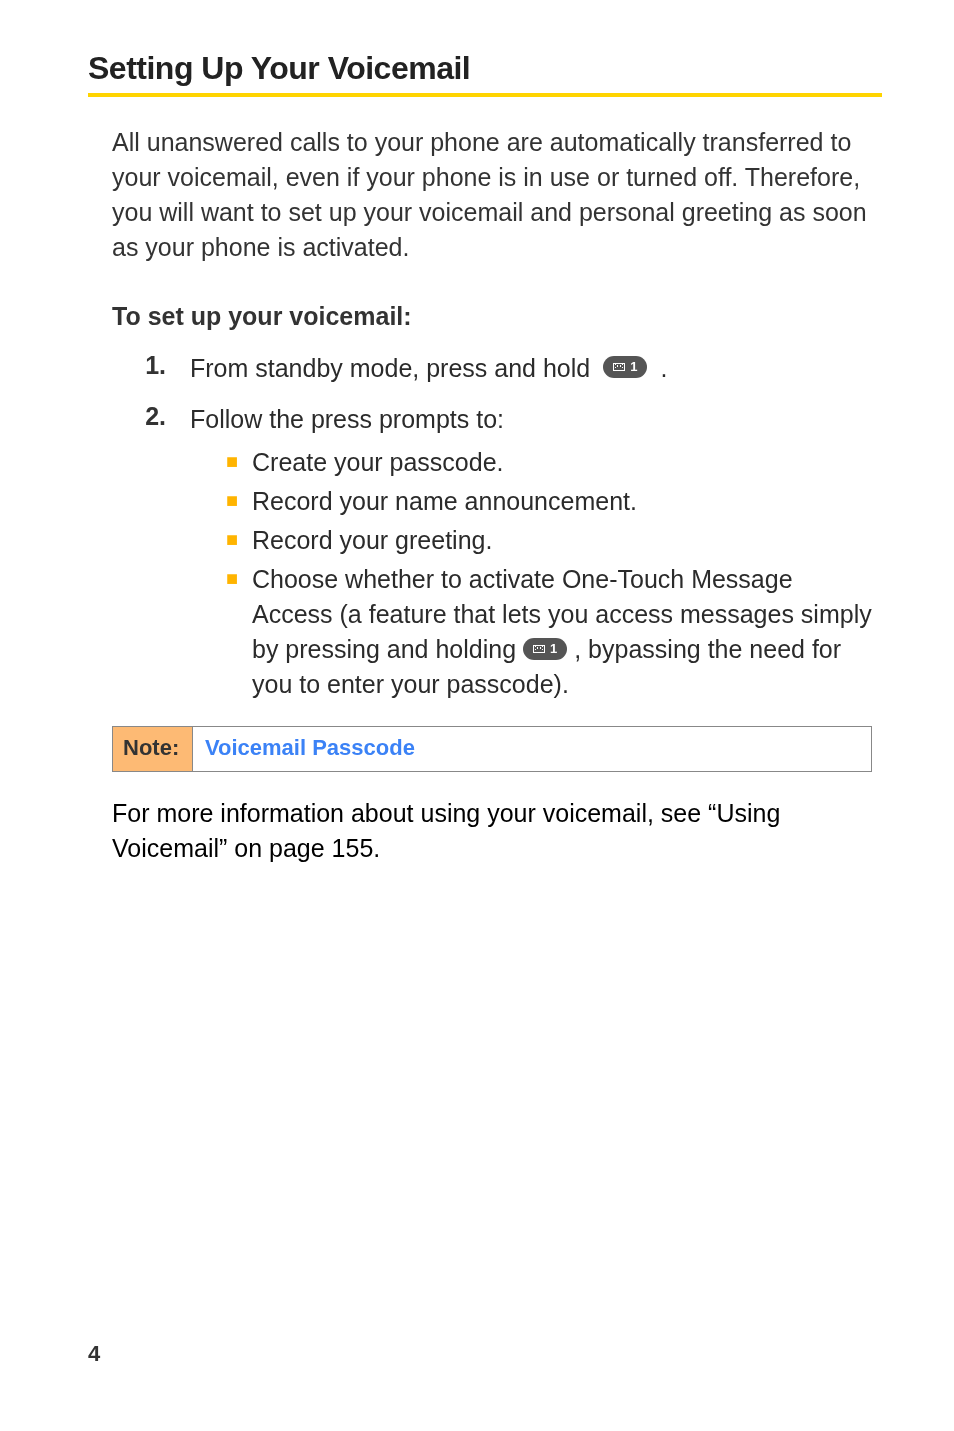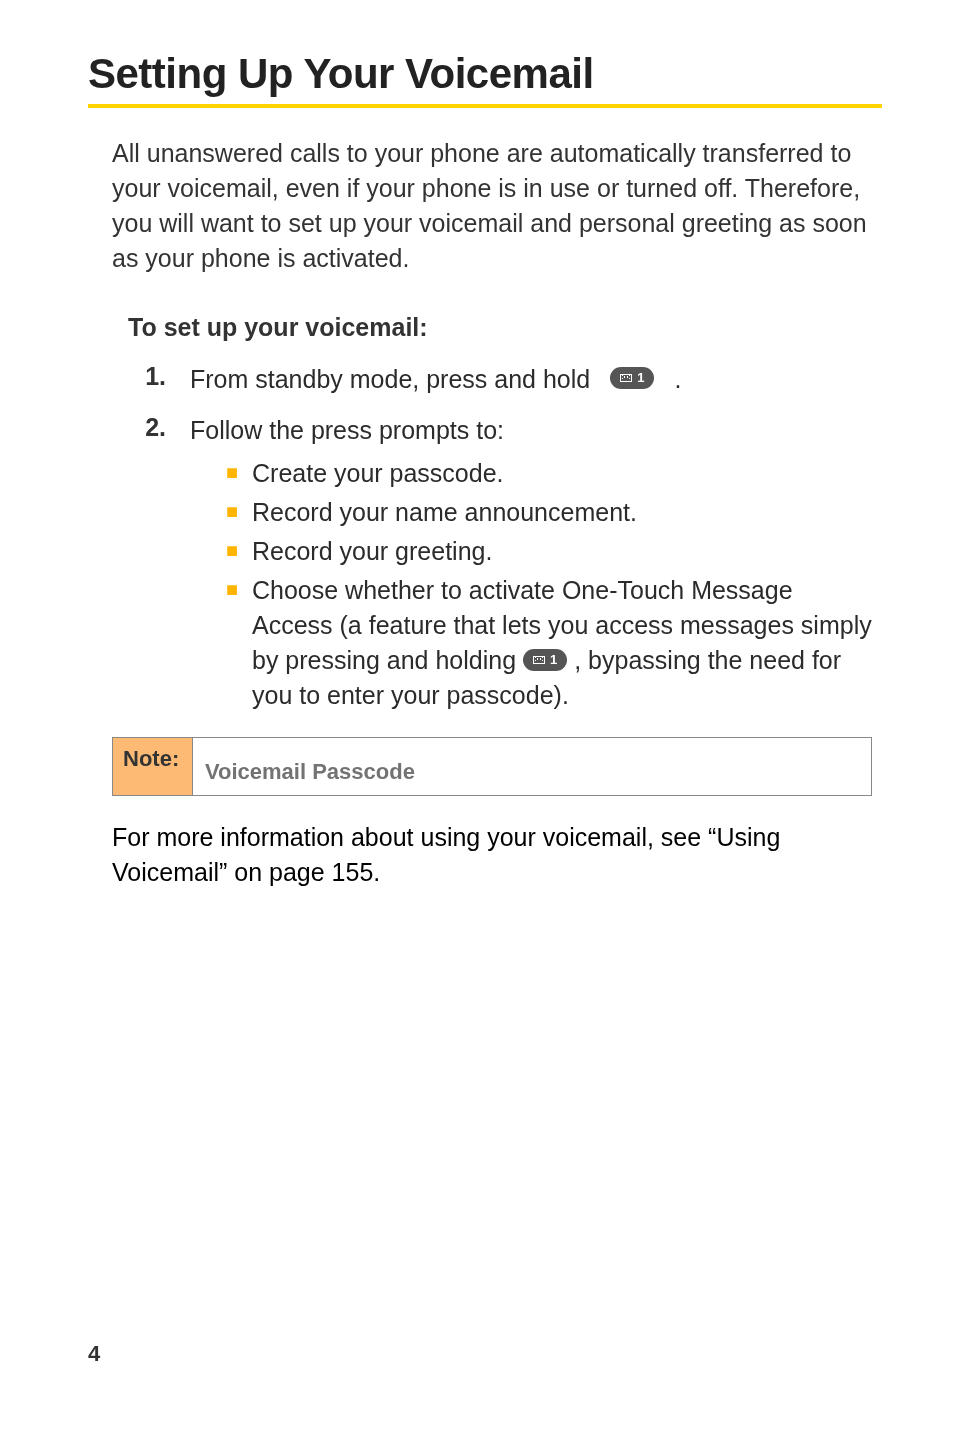--- a/index.html
+++ b/index.html
@@ -4,21 +4,21 @@
 <style>
   * { box-sizing: border-box; margin: 0; padding: 0; }
   html, body { width: 954px; height: 1431px; background: #fff; }
   body {
     font-family: "Segoe UI", "Helvetica Neue", Arial, sans-serif;
     color: #2b2b2b;
     padding: 50px 72px 0 88px;
     position: relative;
   }
   .title {
-    font-size: 42px;
+    font-size: 32px;
     font-weight: 700;
     letter-spacing: -0.5px;
     color: #222;
     margin-bottom: 6px;
   }
   .title-underline {
     height: 4px;
     background: #ffd400;
     margin-bottom: 28px;
   }
@@ -26,21 +26,21 @@
     font-size: 25px;
     line-height: 1.4;
     margin-left: 24px;
     margin-right: 10px;
     margin-bottom: 37px;
     color: #333;
   }
   .subhead {
     font-size: 25px;
     font-weight: 700;
-    margin-left: 40px;
+    margin-left: 24px;
     margin-bottom: 20px;
     color: #333;
   }
   .steps {
     margin-left: 50px;
     margin-right: 10px;
   }
   .step {
     display: flex;
     gap: 24px;
@@ -51,21 +51,21 @@
     font-weight: 700;
     color: #333;
     flex: 0 0 28px;
     text-align: right;
   }
   .step-body {
     font-size: 25px;
     line-height: 1.4;
     flex: 1;
   }
-  .step-line { display: flex; align-items: center; flex-wrap: wrap; gap: 20px; }
+  .step-line { display: flex; align-items: center; flex-wrap: wrap; gap: 13px; }
   .bullets {
     margin-top: 8px;
     margin-left: 36px;
   }
   .bullet {
     display: flex;
     gap: 12px;
     margin-bottom: 4px;
     font-size: 25px;
     line-height: 1.4;
@@ -121,22 +121,21 @@
     background: #fdba74;
     font-weight: 700;
     padding: 6px 10px;
     flex: 0 0 80px;
     border-right: 1px solid #888;
     color: #333;
   }
   .note-content {
     padding: 6px 12px 8px 12px;
     flex: 1;
-    color: #737373;
-    margin-top: 13px;
+    color: #3b82f6;
   }
   .note-content .note-title { font-weight: 700; }
 
   .outro {
     font-size: 25px;
     line-height: 1.4;
     margin-left: 24px;
     margin-right: 10px;
     color: #000000;
   }

